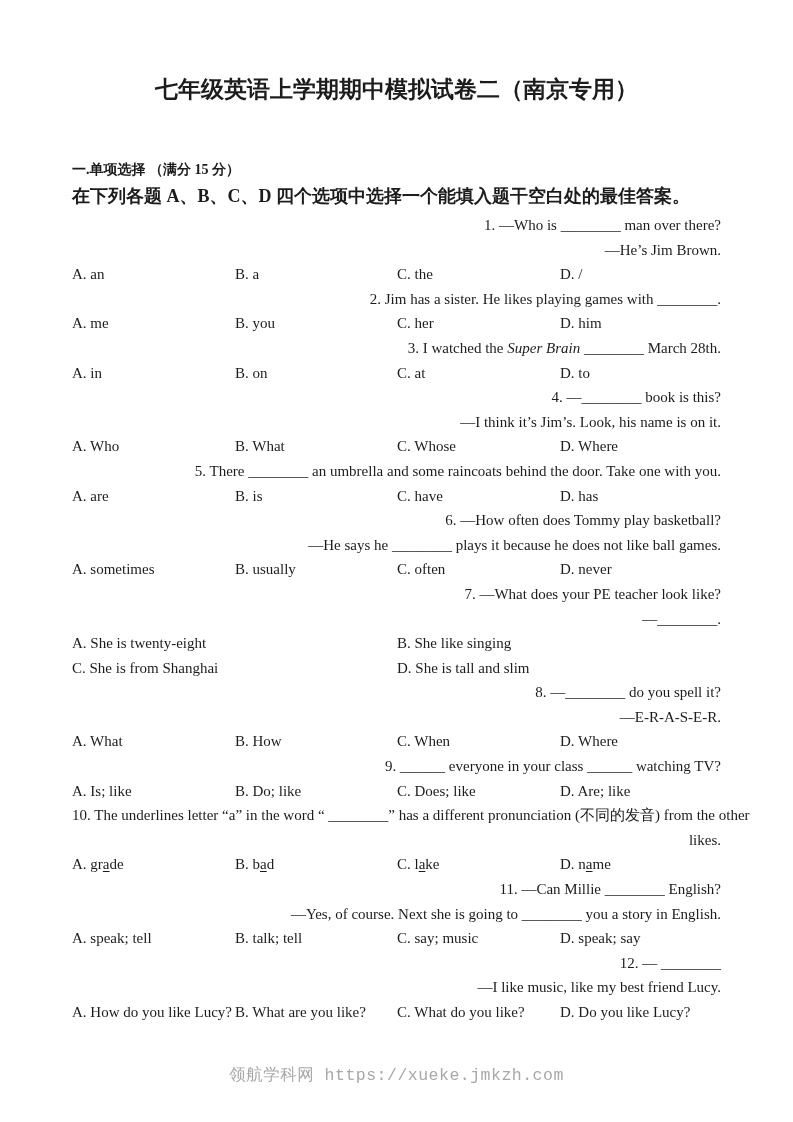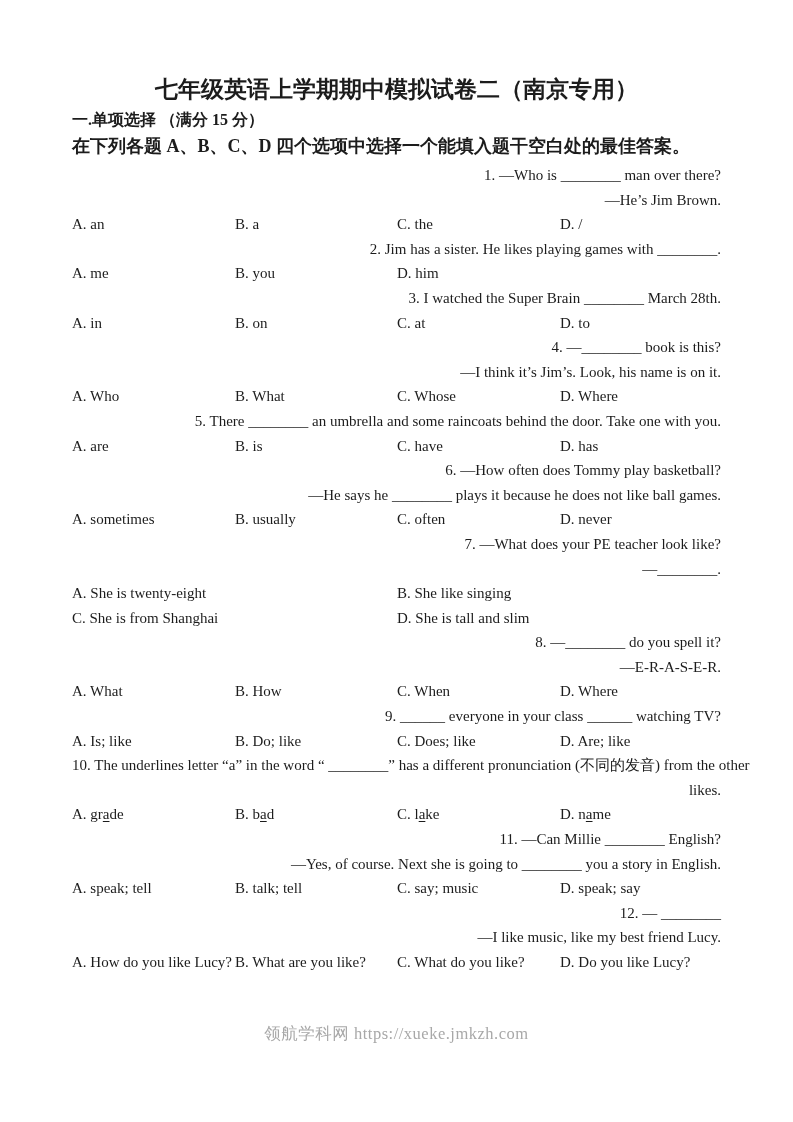--- a/index.html
+++ b/index.html
@@ -14,22 +14,23 @@
   .content { padding: 0 72px; }
   .doc-title {
     padding-top: 74px;
     text-align: center;
     font-weight: bold;
     font-size: 23px;
     line-height: 32px;
     white-space: nowrap;
   }
   .sec-head {
+    margin-top: 50px;
     font-weight: bold;
-    font-size: 16px;
+    font-size: 14px;
     line-height: 27px;
     white-space: nowrap;
   }
   .instr {
     font-weight: bold;
     font-size: 18px;
     line-height: 27px;
     white-space: nowrap;
   }
   .qblock { margin-top: 3px; }
@@ -47,29 +48,29 @@
     white-space: nowrap;
   }
   .opts2 {
     display: grid;
     grid-template-columns: 325px 1fr;
     font-size: 15px;
     line-height: 24.6px;
     white-space: nowrap;
     font-family: Liberation Serif, serif;
   }
-  .italic { }
+  .italic { font-style: italic; }
   .u { text-decoration: underline; text-underline-offset: 2px; }
   .footer {
     position: absolute;
     left: 0; right: 0;
-    top: 1023px;
+    top: 1064px;
     text-align: center;
     color: #a8a8a8;
-    font-family: Liberation Serif, serif;
+    font-family: Liberation Mono, monospace;
     font-size: 16.5px;
     letter-spacing: 0.5px;
     white-space: nowrap;
   }
 </style>
 </head>
 <body>
 
 <div class="content">
 
@@ -86,20 +87,21 @@
       <span>A. an</span>
       <span>B. a</span>
       <span>C. the</span>
       <span>D. /</span>
     </div>
 
     <div class="line">2. Jim has a sister. He likes playing games with ________.</div>
     <div class="opts4">
       <span>A. me</span>
       <span>B. you</span>
+      <span>C. her</span>
       <span>D. him</span>
     </div>
 
     <div class="line"><span>3. I watched the </span><span class="italic">Super Brain</span><span> ________ March 28th.</span></div>
     <div class="opts4">
       <span>A. in</span>
       <span>B. on</span>
       <span>C. at</span>
       <span>D. to</span>
     </div>

